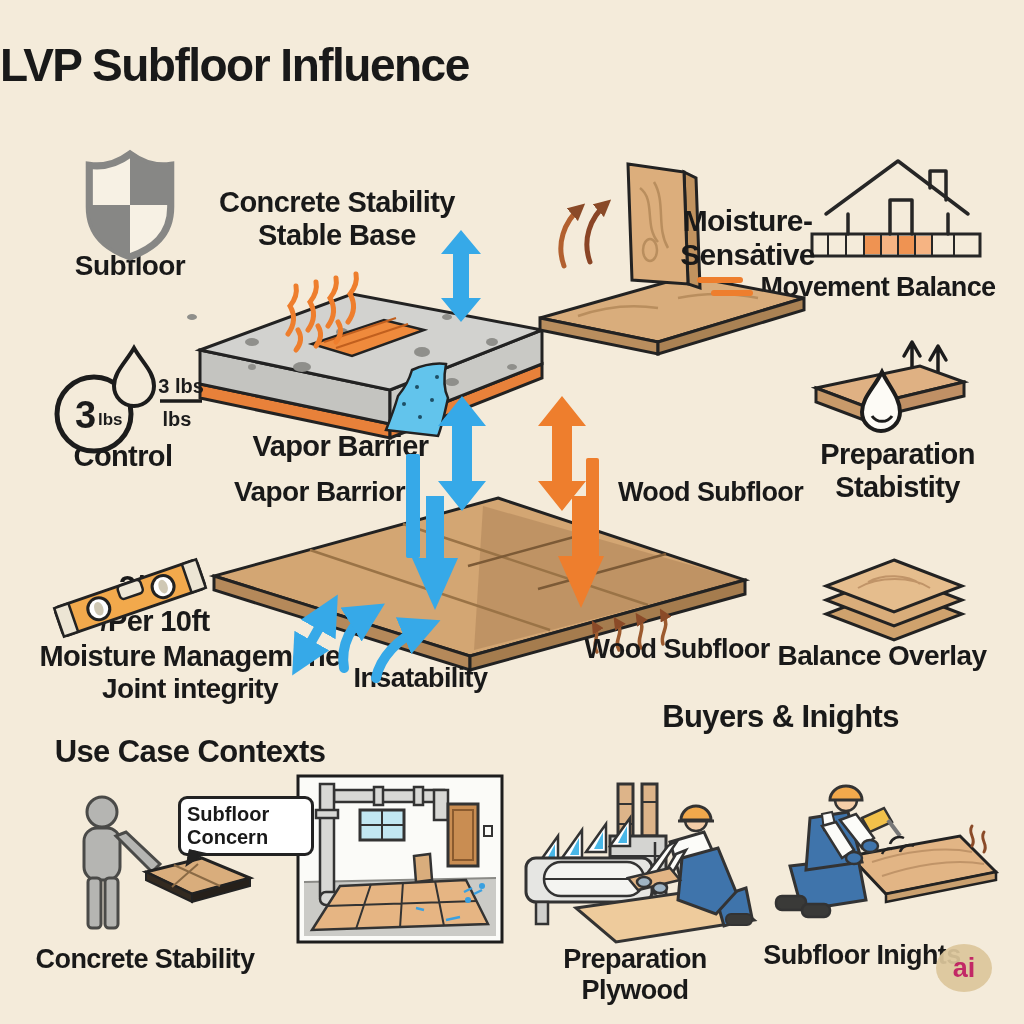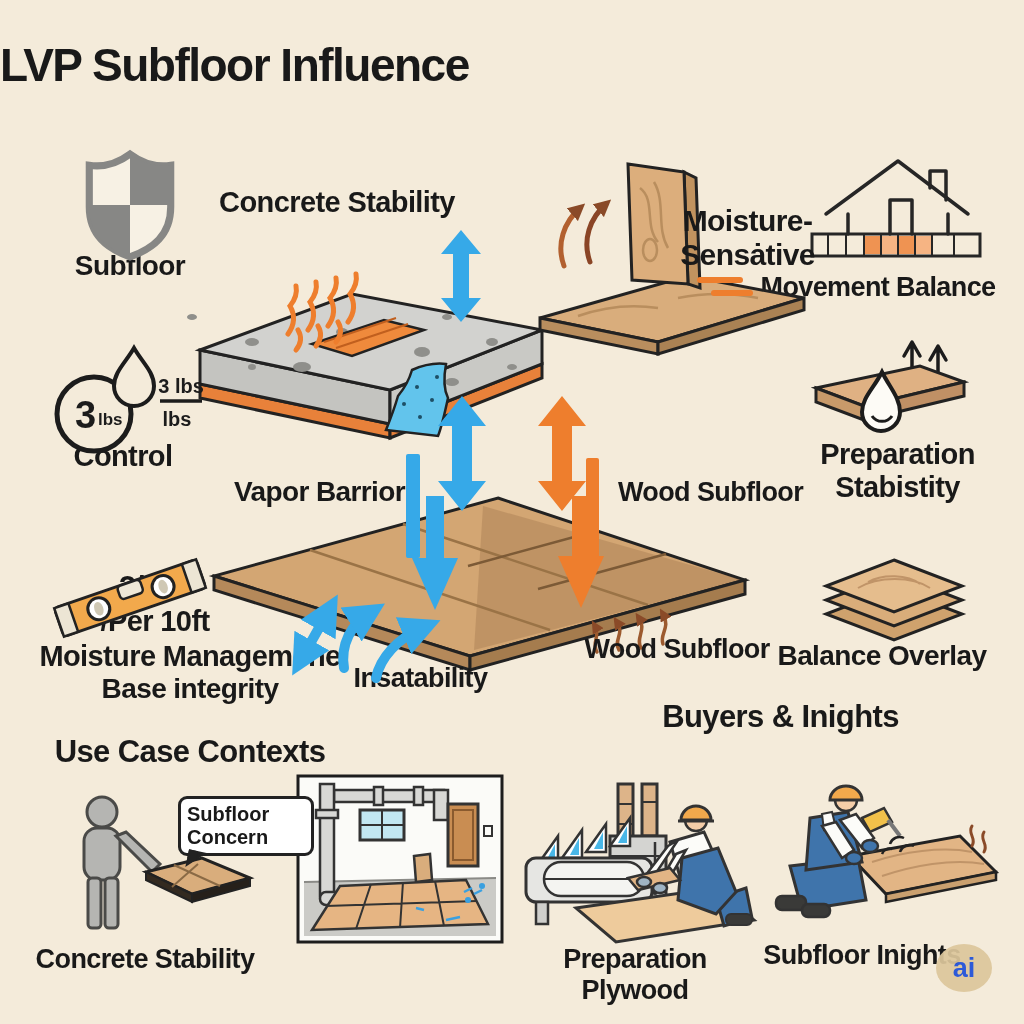--- a/index.html
+++ b/index.html
@@ -19,21 +19,21 @@
   .title{position:absolute;left:0;right:0;top:38px;text-align:left;font-size:46px;
     font-weight:700;letter-spacing:-1.5px;}
   .bubble{position:absolute;left:178px;top:796px;width:118px;background:#fff;
     border:3px solid #222;border-radius:9px;padding:4px 6px;font-size:20px;font-weight:700;
     line-height:1.15;text-align:left;z-index:6;}
   .bubble::before{content:'';position:absolute;left:6px;bottom:-16px;
     border:9px solid transparent;border-top-color:#222;border-left-color:#222;
     transform:rotate(12deg);}
   .watermark{position:absolute;left:936px;top:944px;width:56px;height:48px;
     border-radius:50%;background:#ddc79c;opacity:.92;display:flex;align-items:center;
-    justify-content:center;font-size:27px;font-weight:700;color:#1d4ed8;z-index:7;}
+    justify-content:center;font-size:27px;font-weight:700;color:#be185d;z-index:7;}
   .z1{z-index:1}.z2{z-index:2}.z3{z-index:3}.z4{z-index:4}.z5{z-index:5}
 </style>
 </head>
 <body>
 
 <div class="canvas">
 
   <div class="title">LVP Subfloor Influence</div>
 
   <svg class="abs z1" style="left:198px;top:486px" width="560" height="200" viewBox="0 0 560 200">
@@ -56,20 +56,21 @@
       <rect x="48" y="6" width="42" height="50" fill="var(--shield-gray)"></rect>
       <rect x="6" y="56" width="42" height="54" fill="var(--shield-gray)"></rect>
     </g>
   </svg>
   <div class="lbl" style="left:28px;top:250px;width:204px;font-size:28px">
     <span class="line">Subfloor</span>
   </div>
 
   <div class="lbl z3" style="left:192px;top:186px;width:290px;font-size:29px">
     <span class="line">Concrete Stability</span>
+    <span class="line">Stable Base</span>
   </div>
   <svg class="abs z2" style="left:192px;top:272px" width="358" height="172" viewBox="0 0 358 172">
 
     <polygon points="8,112 198,152 198,166 8,126" fill="#e8813a" stroke="#222" stroke-width="3"></polygon>
     <polygon points="198,152 350,92 350,106 198,166" fill="#e8813a" stroke="#222" stroke-width="3"></polygon>
 
     <polygon points="8,78 198,118 198,152 8,112" fill="#c4c4c0" stroke="#222" stroke-width="3"></polygon>
     <polygon points="198,118 350,58 350,92 198,152" fill="#c9c9c5" stroke="#222" stroke-width="3"></polygon>
     <polygon points="8,78 160,22 350,58 198,118" fill="#d2d2cf" stroke="#222" stroke-width="3"></polygon>
 
@@ -168,20 +169,21 @@
     <text x="25" y="82" font-size="38" font-weight="700" fill="#1c1c1c">3</text>
     <text x="48" y="79" font-size="17" font-weight="700" fill="#1c1c1c">lbs</text>
     <path d="M110,55 H152" stroke="#1c1c1c" stroke-width="3.5"></path>
     <text x="131" y="47" font-size="20" font-weight="700" fill="#1c1c1c" text-anchor="middle">3 lbs</text>
     <text x="127" y="80" font-size="20" font-weight="700" fill="#1c1c1c" text-anchor="middle">lbs</text>
   </svg>
   <div class="lbl" style="left:28px;top:440px;width:190px;font-size:29px">
     <span class="line">Control</span>
   </div>
 
+  <div class="lbl" style="left:238px;top:430px;width:205px;font-size:29px">Vapor Barrier</div>
   <div class="lbl" style="left:222px;top:476px;width:195px;font-size:28px">Vapor Barrior</div>
 
   <svg class="abs z5" style="left:402px;top:396px" width="110" height="222" viewBox="0 0 110 222">
     <rect x="4" y="58" width="14" height="104" rx="2" fill="var(--blue-arrow)"></rect>
     <rect x="24" y="100" width="18" height="64" fill="var(--blue-arrow)"></rect>
     <polygon points="10,162 56,162 33,214" fill="var(--blue-arrow)"></polygon>
     <polygon points="60,0 84,30 70,30 70,85 84,85 60,115 36,85 50,85 50,30 36,30" fill="var(--blue-arrow)"></polygon>
   </svg>
   <svg class="abs z5" style="left:520px;top:396px" width="100" height="222" viewBox="0 0 100 222">
     <rect x="66" y="62" width="13" height="100" rx="2" fill="var(--orange-arrow)"></rect>
@@ -219,21 +221,21 @@
       <circle cx="120" cy="60" r="11" fill="#fff" stroke="#222" stroke-width="3"></circle>
       <ellipse cx="120" cy="60" rx="4.5" ry="7" fill="#cfc8b4"></ellipse>
     </g>
   </svg>
   <div class="lbl" style="left:85px;top:570px;width:140px;font-size:31px">
     <span class="line">3/16"</span>
     <span class="line" style="font-size:29px">/Per 10ft</span>
   </div>
   <div class="lbl z3" style="left:20px;top:640px;width:340px;font-size:29px">
     <span class="line">Moisture Managemene</span>
-    <span class="line" style="font-size:28px">Base integrity</span>
+    <span class="line" style="font-size:28px">Joint integrity</span>
   </div>
 
   <svg class="abs z4" style="left:278px;top:586px" width="175" height="98" viewBox="0 0 175 98">
     <defs>
       <marker id="abl" viewBox="0 0 10 10" refX="5" refY="5" markerWidth="4" markerHeight="4" orient="auto-start-reverse">
         <path d="M0,0 L10,5 L0,10 Z" fill="var(--blue-arrow)"></path>
         </marker>
     </defs>
     <g fill="none" stroke="var(--blue-arrow)" stroke-width="10" stroke-linecap="round">
       <path d="M24,72 L50,26" marker-start="url(#abl)" marker-end="url(#abl)"></path>

